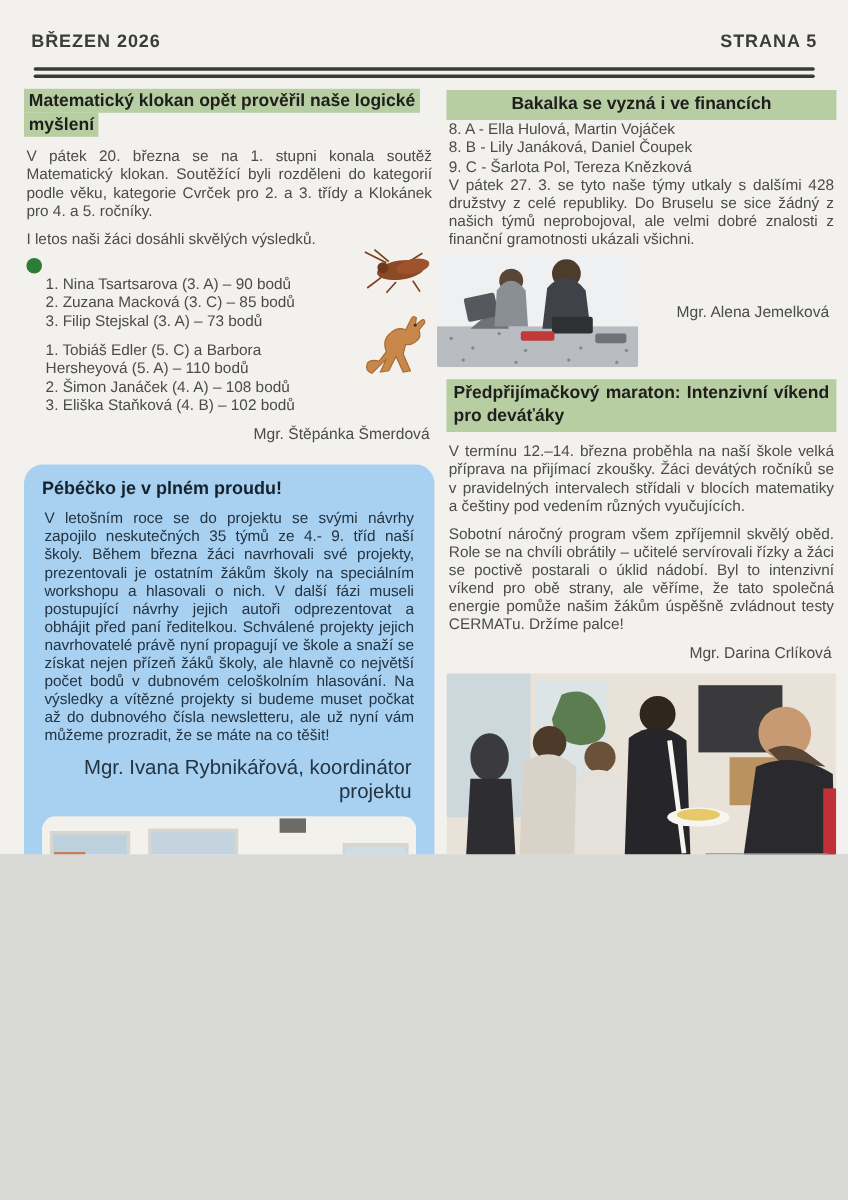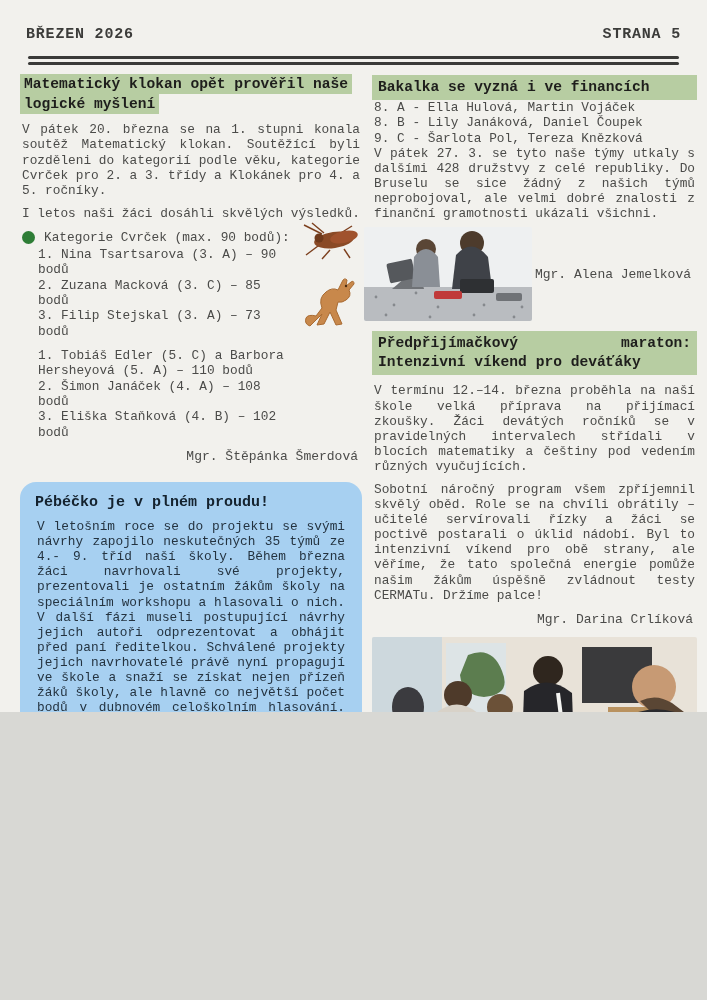--- a/index.html
+++ b/index.html
@@ -1,38 +1,38 @@
 <!DOCTYPE html>
 <html><head>
 <meta charset="utf-8">
 <style>
   html,body{margin:0;padding:0;background:#d8d8d4;}
   .page{
     width:707px;height:712px;margin:0 auto;position:relative;overflow:hidden;
     background:#f2f1ed;color:#4b4b49;
-    font-family:Liberation Mono, monospace;
+    font-family:Liberation Sans, sans-serif;
   }
   
   .masthead{display:flex;justify-content:space-between;align-items:center;
     padding:26px 26px 0 26px;font-size:15px;font-weight:bold;letter-spacing:.8px;color:#3c3c3a;}
   .double-rule{margin:13px 28px 0 28px;}
   .double-rule .bar{height:3px;background:#3a3a38;border-radius:2px;}
   .double-rule .bar + .bar{margin-top:3px;}
 
   
   .content{display:flex;gap:10px;padding:10px 20px 0 20px;align-items:flex-start;}
   .col-left{width:342px;flex:none;}
   .col-right{width:325px;flex:none;}
 
   
   .hl-inline{font-size:14.6px;font-weight:bold;line-height:1.35;color:#1e1e1c;margin:0;}
   .hl-inline span{background:#b7cda2;padding:2px 4px;-webkit-box-decoration-break:clone;box-decoration-break:clone;}
   .hl-block{background:#b7cda2;font-size:14.6px;font-weight:bold;line-height:1.3;
     color:#1e1e1c;margin:0;padding:3px 6px;text-align:justify;}
-  .hl-block.one-line{text-align:left;}
+  .hl-block.one-line{text-align:center;}
 
   
   p.body{font-size:12.8px;line-height:1.18;text-align:justify;margin:8px 2px 0 2px;}
   p.body.noj{text-align:left;}
   .line{font-size:12.8px;line-height:1.2;margin:0 2px;}
   .sig{font-size:13px;text-align:right;margin:9px 4px 0 0;}
 
   
   .lists{position:relative;margin-top:4px;}
   .cat{margin-top:9px;}
@@ -114,21 +114,20 @@
         <div class="bug kangaroo">
           <svg width="58" height="58" viewBox="0 0 58 58">
             <path d="M8 52 Q2 50 4 44 Q6 40 14 42 L20 34 Q16 24 24 18 Q30 13 36 16 L40 8 Q42 3 45 6 L44 12 L49 8 Q52 6 52 10 L47 16 Q50 22 44 26 Q40 29 36 28 L34 36 L40 50 L34 51 L28 38 L22 50 L15 51 L20 40 Z" fill="#c8884b" stroke="#a96b32" stroke-width="1"></path>
             <circle cx="44" cy="12" r="1.2" fill="#4a2c10"></circle>
           </svg>
         </div>
 
         <div class="cat">
           <div class="cat-head">
             <span class="dot"></span>
-            <span class="cat-label">Kategorie Cvrček (max. 90 bodů):</span>
           </div>
           <div class="cat-items">
             <div class="line">1. Nina Tsartsarova (3. A) – 90 bodů</div>
             <div class="line">2. Zuzana Macková (3. C) – 85 bodů</div>
             <div class="line">3. Filip Stejskal (3. A) – 73 bodů</div>
           </div>
         </div>
 
         <div class="cat">
           <div class="cat-items">

